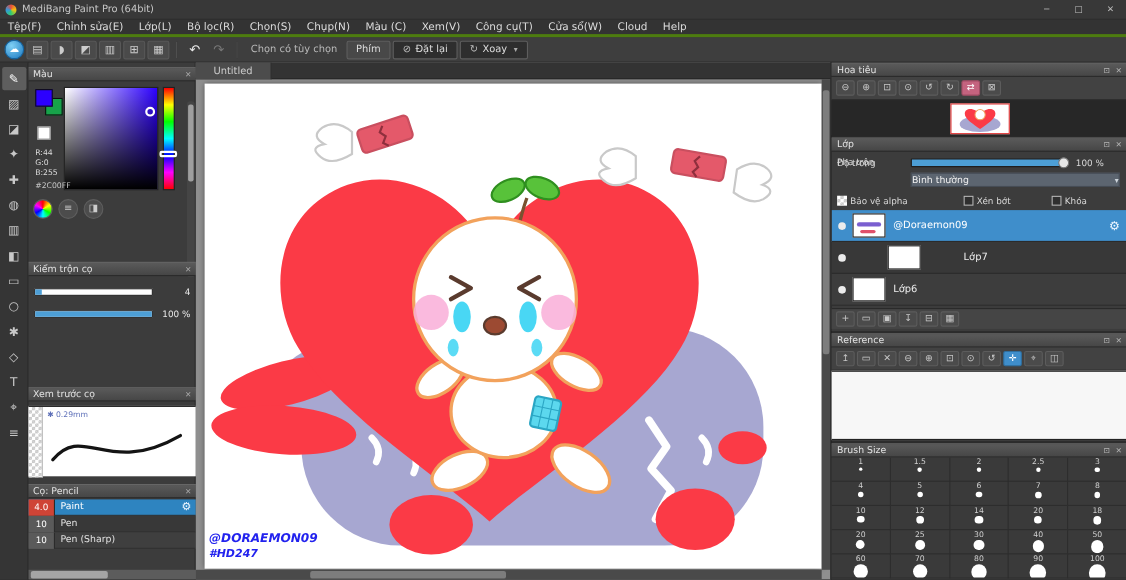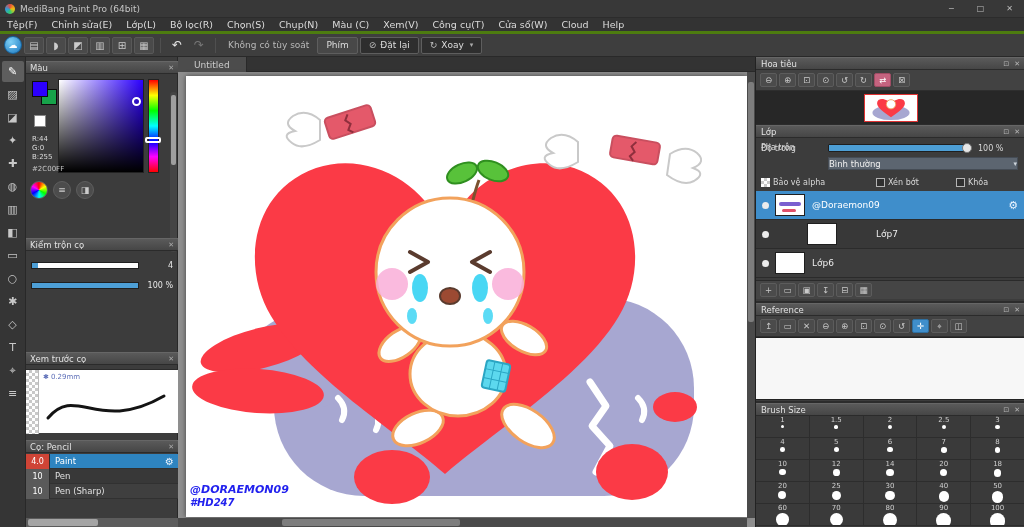--- a/index.html
+++ b/index.html
@@ -155,21 +155,21 @@
         <div class="tb-icon">◗</div>
         <div class="tb-icon">◩</div>
         <div class="tb-icon">▥</div>
         <div class="tb-icon">⊞</div>
         <div class="tb-icon">▦</div>
       </div>
     <div class="tb-sep"></div>
     <div class="tb-icon flat">↶</div>
     <div class="tb-icon flat disabled">↷</div>
     <div class="tb-sep"></div>
-    <span class="tb-label">Không có tùy soát</span>
+    <span class="tb-label">Chọn có tùy chọn</span>
     <div class="tb-btn">
       <span>Phím</span>
     </div>
     <div class="tb-btn dark">
       <span class="tb-ic">⊘</span>
       <span>Đặt lại</span>
     </div>
     <div class="tb-btn dark">
       <span class="tb-ic">↻</span>
       <span>Xoay</span>

